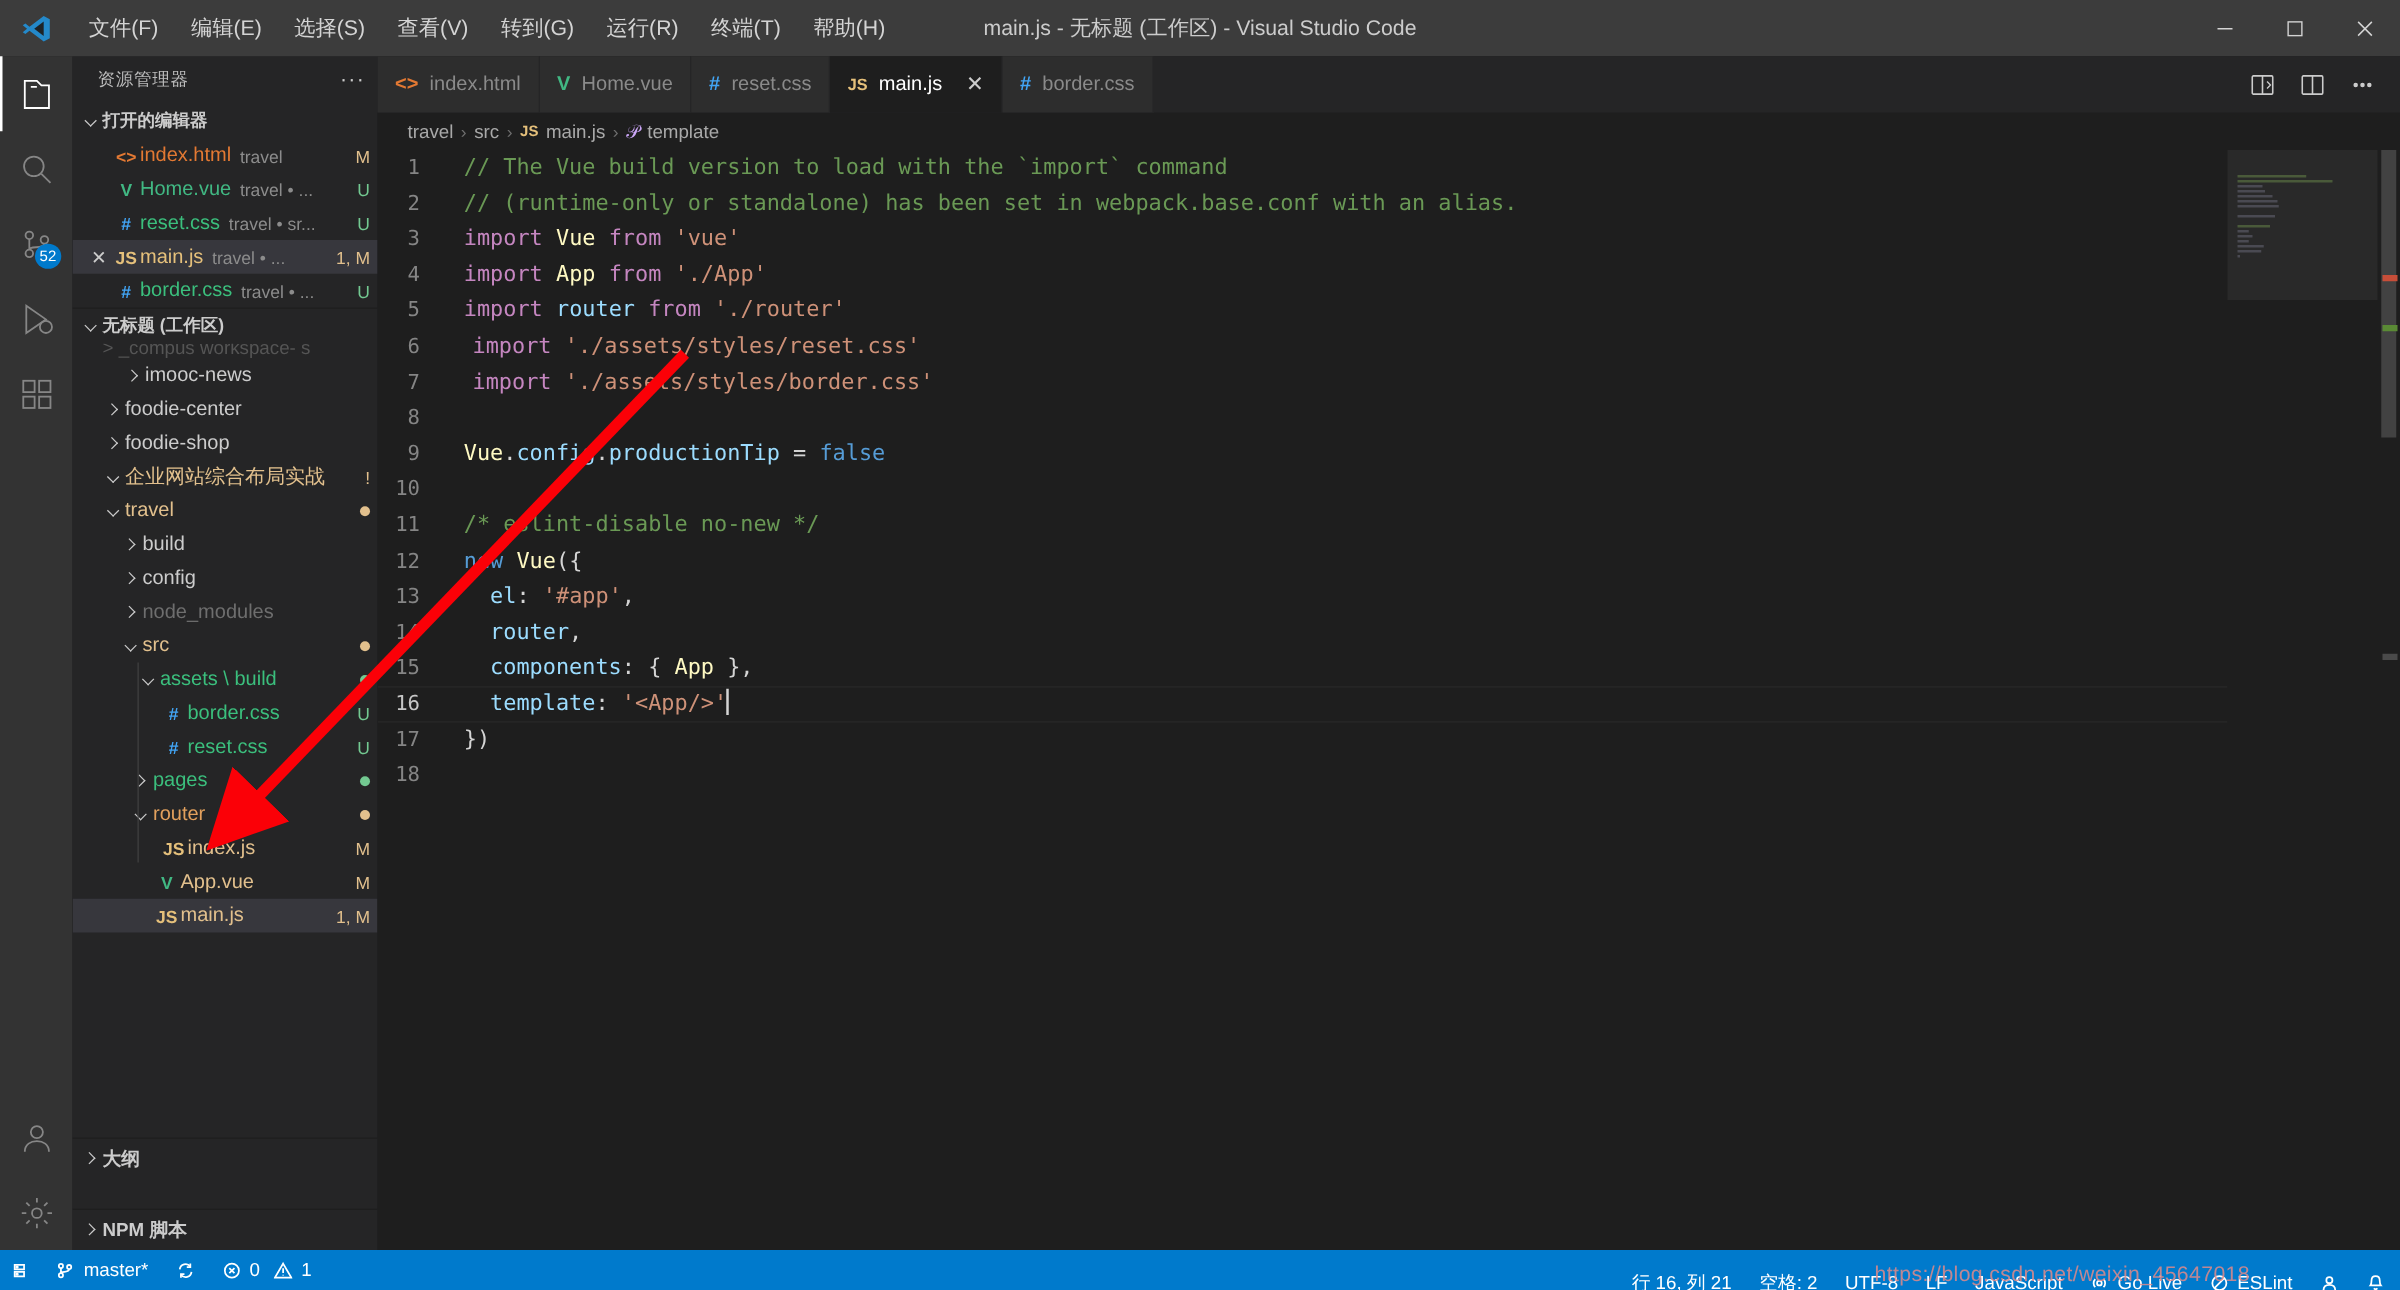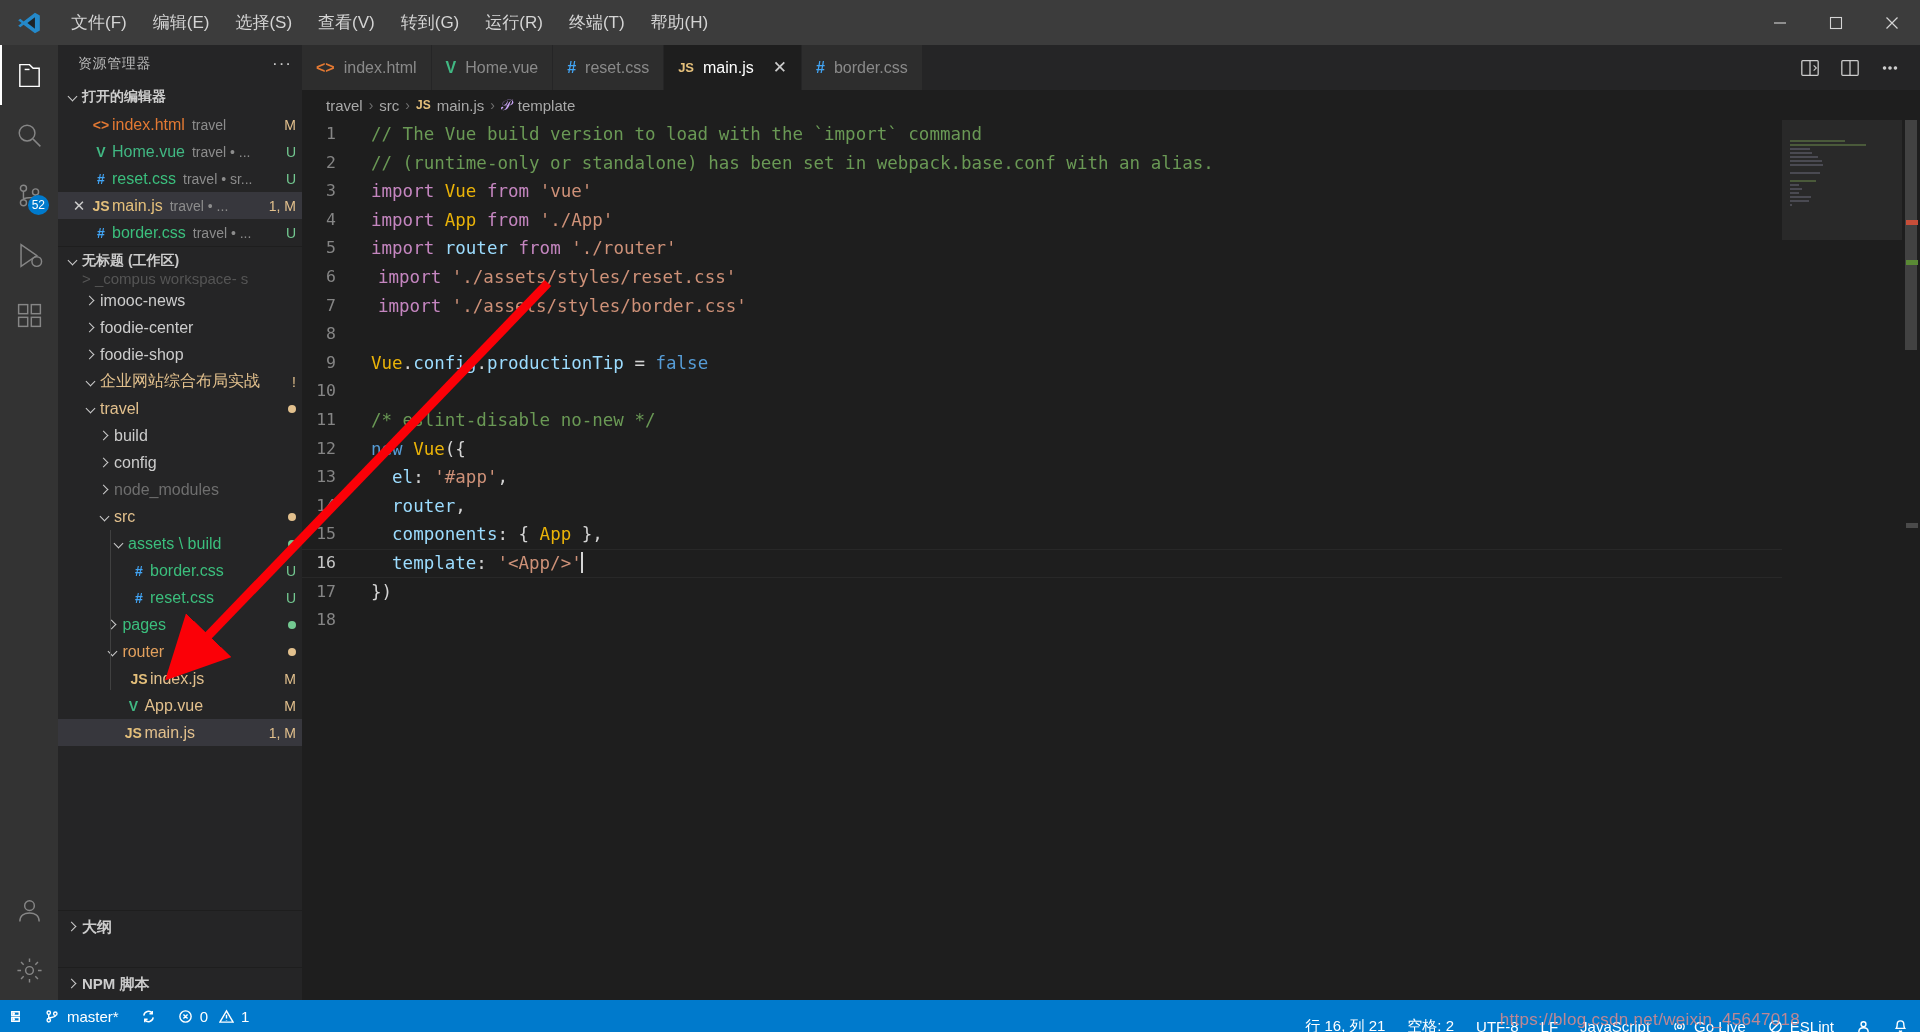--- a/index.html
+++ b/index.html
@@ -144,21 +144,21 @@
   .gut { width:10px; flex:0 0 10px; }
   .gut.mod { background:#6a8a3a; width:3px; margin-left:3px; margin-right:4px; }
   .ctext { flex:1; padding-left:3px; }
   .cl.cur { box-shadow: inset 0 1px 0 #282828, inset 0 -1px 0 #282828; }
 
   
   .t-com  { color:#6a9955; }
   .t-kw   { color:#c586c0; }
   .t-id   { color:#9cdcfe; }
   .t-str  { color:#ce9178; }
-  .t-cls  { color:#eab308; }
+  .t-cls  { color:#fef9c3; }
   .t-pl   { color:#d4d4d4; }
   .t-blue { color:#569cd6; }
   .t-brk  { color:#d4d4d4; }
   .cursor-bar {
     display:inline-block; width:2px; height:21px; background:#d4d4d4;
     vertical-align:-4px; margin-left:-1px;
   }
 
   .minimap {
     width:120px; flex:0 0 120px; position:relative; background:#1e1e1e;
@@ -205,20 +205,21 @@
     <div class="menu">
       <div class="menu-item">文件(F)</div>
       <div class="menu-item">编辑(E)</div>
       <div class="menu-item">选择(S)</div>
       <div class="menu-item">查看(V)</div>
       <div class="menu-item">转到(G)</div>
       <div class="menu-item">运行(R)</div>
       <div class="menu-item">终端(T)</div>
       <div class="menu-item">帮助(H)</div>
     </div>
+    <div class="win-title">main.js - 无标题 (工作区) - Visual Studio Code</div>
     <div class="win-ctrls">
       <div class="win-btn">
         <svg viewBox="0 0 14 14">
             <path d="M1 7 h12" stroke="#d4d4d4" stroke-width="1.1"></path>
           </svg>
       </div>
       <div class="win-btn">
         <svg viewBox="0 0 14 14">
             <rect x="1.5" y="1.5" width="11" height="11" stroke="#d4d4d4" stroke-width="1.1" fill="none"></rect>
           </svg>
@@ -333,21 +334,21 @@
         </div>
 
       <div class="sect-head" style="border-top:1px solid #1e1e1e;">
         <span class="chev"></span>
         <span>无标题 (工作区)</span>
       </div>
       <div class="tree" id="file-tree" style="position:relative;">
           <div class="row" style="height: 12px; overflow: hidden; padding-left: 24px; color: rgb(85, 85, 85); font-size: 15px; align-items: flex-end;">
             <span>&gt; _compus workspace- s</span>
           </div>
-          <div class="row" style="padding-left: 24px;">
+          <div class="row" style="padding-left: 40px;">
             <span class="chev right"></span>
             <span class="nm c-folder">imooc-news</span>
           </div>
           <div class="row" style="padding-left: 24px;">
             <span class="chev right"></span>
             <span class="nm c-folder">foodie-center</span>
           </div>
           <div class="row" style="padding-left: 24px;">
             <span class="chev right"></span>
             <span class="nm c-folder">foodie-shop</span>

